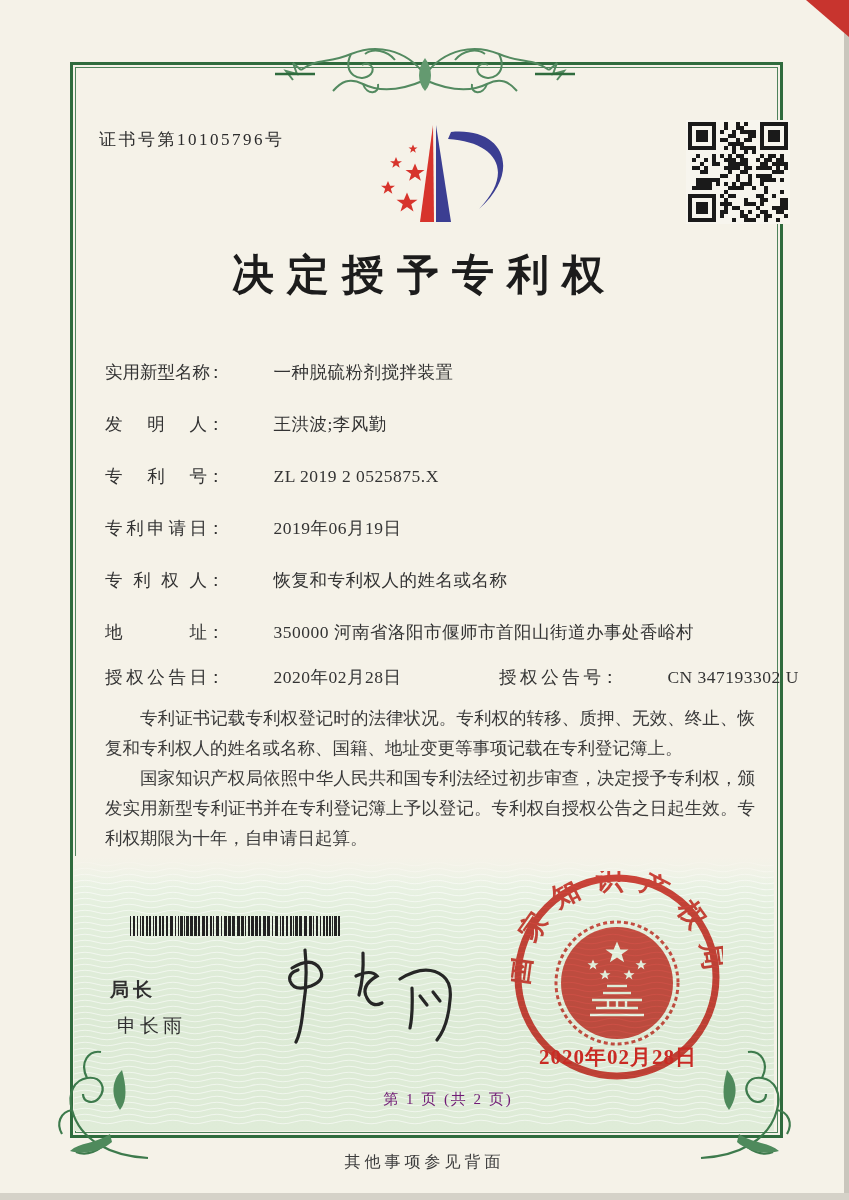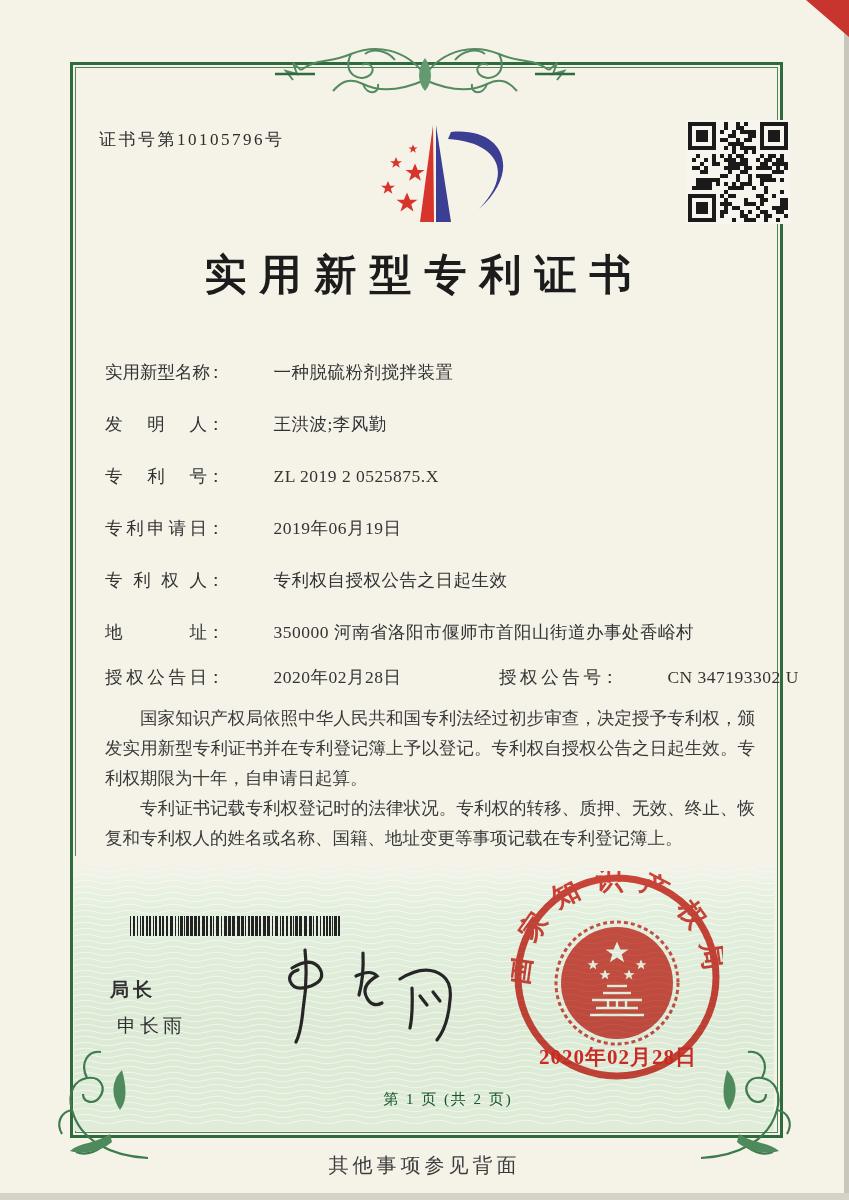--- a/index.html
+++ b/index.html
@@ -43,23 +43,23 @@
   
   .barcode{position:absolute;left:130px;top:916px;}
   .sig-title{position:absolute;left:110px;top:977px;font-size:19px;letter-spacing:4px;color:#2f2f2f;font-weight:bold;}
   .sig-name{position:absolute;left:110px;top:1013px;font-size:19px;letter-spacing:4px;color:#2f2f2f;margin-left:7px;}
   .signature{position:absolute;left:250px;top:946px;}
   .signature path{fill:none;stroke:#262626;stroke-width:3.2;stroke-linecap:round;}
   .seal{position:absolute;left:511px;top:871px;mix-blend-mode:multiply;opacity:.93;}
   .seal-date{position:absolute;left:512px;top:1043px;width:212px;text-align:center;
     font-size:21px;color:#c92b24;letter-spacing:1px;font-weight:600;}
   .page-footer{position:absolute;left:74px;top:1090px;width:748px;text-align:center;
-    font-size:15px;letter-spacing:2px;color:#14532d;}
+    font-size:15px;letter-spacing:2px;color:#701a75;}
   .back-note{position:absolute;left:0;top:1152px;width:849px;text-align:center;
-    font-size:20px;letter-spacing:4px;color:#3c3c3c;}
+    font-size:16px;letter-spacing:4px;color:#3c3c3c;}
   
   .ornament-top{position:absolute;left:275px;top:30px;}
   .corner-bl{position:absolute;left:48px;top:1040px;}
   .corner-br{position:absolute;left:691px;top:1040px;transform:scaleX(-1);}
 </style>
 </head>
 <body>
 
 <div class="page">
 
@@ -373,21 +373,21 @@
       <rect x="6" y="6" width="20" height="20" fill="#f7f5ee"></rect>
       <rect x="10" y="10" width="12" height="12" fill="#1a1a1a"></rect>
       <rect x="74" y="2" width="28" height="28" fill="#1a1a1a"></rect>
       <rect x="78" y="6" width="20" height="20" fill="#f7f5ee"></rect>
       <rect x="82" y="10" width="12" height="12" fill="#1a1a1a"></rect>
       <rect x="2" y="74" width="28" height="28" fill="#1a1a1a"></rect>
       <rect x="6" y="78" width="20" height="20" fill="#f7f5ee"></rect>
       <rect x="10" y="82" width="12" height="12" fill="#1a1a1a"></rect>
     </svg>
 
-  <div class="title">实用新型专利证书</div>
+  <div class="title">决定授予专利权</div>
 
   <div class="row" style="top:360px">
     <span class="jlabel">
         <span>实</span>
         <span>用</span>
         <span>新</span>
         <span>型</span>
         <span>名</span>
         <span>称</span>
       </span><span class="colon">：</span><span class="val">一种脱硫粉剂搅拌装置</span>
@@ -414,21 +414,21 @@
         <span>请</span>
         <span>日</span>
       </span><span class="colon">：</span><span class="val">2019年06月19日</span>
   </div>
   <div class="row" style="top:568px">
     <span class="jlabel">
         <span>专</span>
         <span>利</span>
         <span>权</span>
         <span>人</span>
-      </span><span class="colon">：</span><span class="val">专利权自授权公告之日起生效</span>
+      </span><span class="colon">：</span><span class="val">恢复和专利权人的姓名或名称</span>
   </div>
   <div class="row" style="top:620px">
     <span class="jlabel">
         <span>地</span>
         <span>址</span>
       </span><span class="colon">：</span><span class="val">350000 河南省洛阳市偃师市首阳山街道办事处香峪村</span>
   </div>
   <div class="row" style="top:665px">
     <span class="row2group">
       <span class="jlabel">
@@ -444,22 +444,22 @@
           <span>授</span>
           <span>权</span>
           <span>公</span>
           <span>告</span>
           <span>号</span>
         </span><span class="colon">：</span><span class="val">CN 347193302 U</span>
     </span>
   </div>
 
   <div class="paras">
+    <p>专利证书记载专利权登记时的法律状况。专利权的转移、质押、无效、终止、恢复和专利权人的姓名或名称、国籍、地址变更等事项记载在专利登记簿上。</p>
     <p>国家知识产权局依照中华人民共和国专利法经过初步审查，决定授予专利权，颁发实用新型专利证书并在专利登记簿上予以登记。专利权自授权公告之日起生效。专利权期限为十年，自申请日起算。</p>
-    <p>专利证书记载专利权登记时的法律状况。专利权的转移、质押、无效、终止、恢复和专利权人的姓名或名称、国籍、地址变更等事项记载在专利登记簿上。</p>
   </div>
 
   <svg class="barcode" id="barcode-svg" width="215" height="20">
       <rect x="0" y="0" width="1" height="20" fill="#222"></rect>
       <rect x="3" y="0" width="2" height="20" fill="#222"></rect>
       <rect x="7" y="0" width="1" height="20" fill="#222"></rect>
       <rect x="10" y="0" width="1" height="20" fill="#222"></rect>
       <rect x="12" y="0" width="2" height="20" fill="#222"></rect>
       <rect x="16" y="0" width="2" height="20" fill="#222"></rect>
       <rect x="19" y="0" width="2" height="20" fill="#222"></rect>

